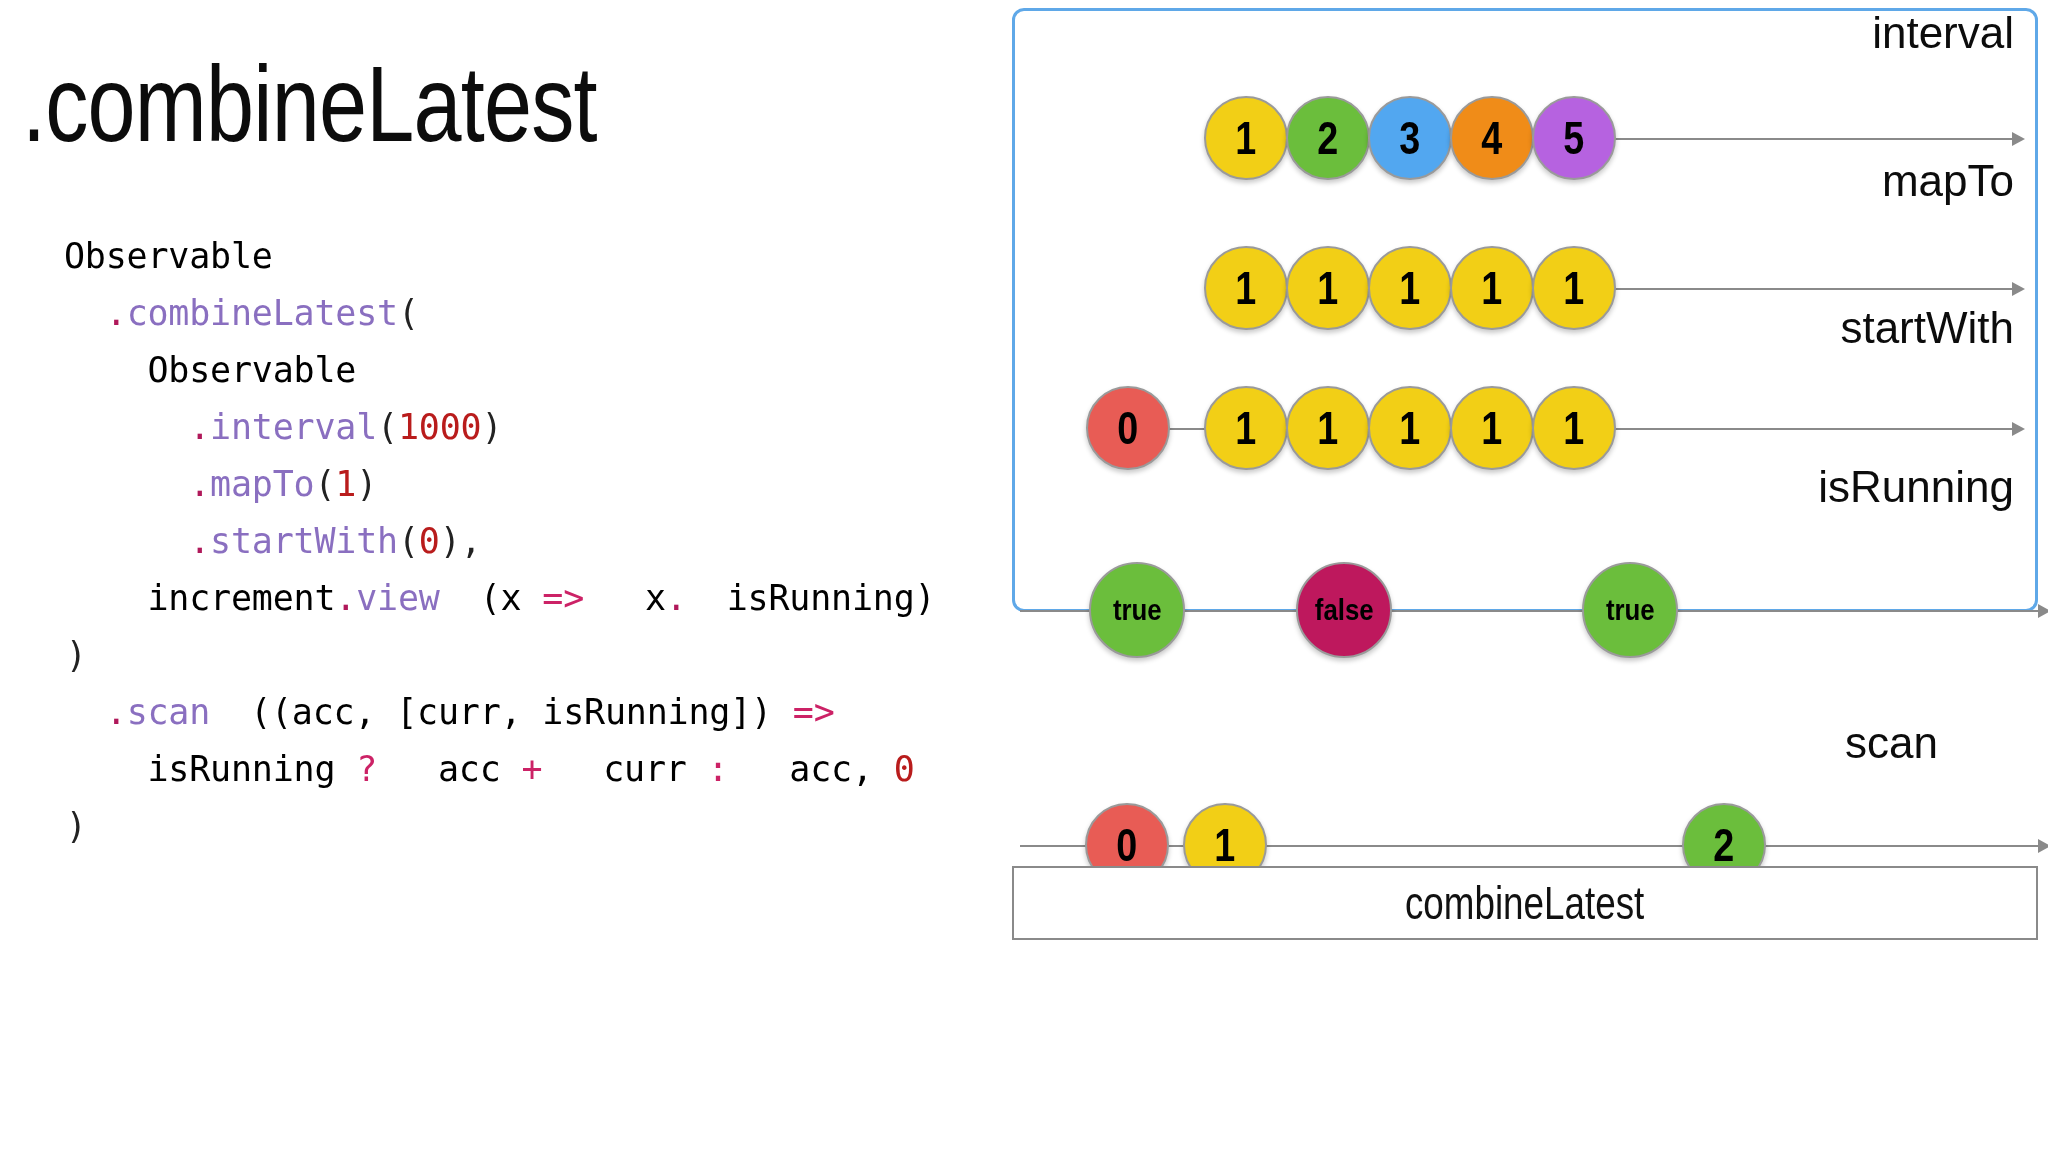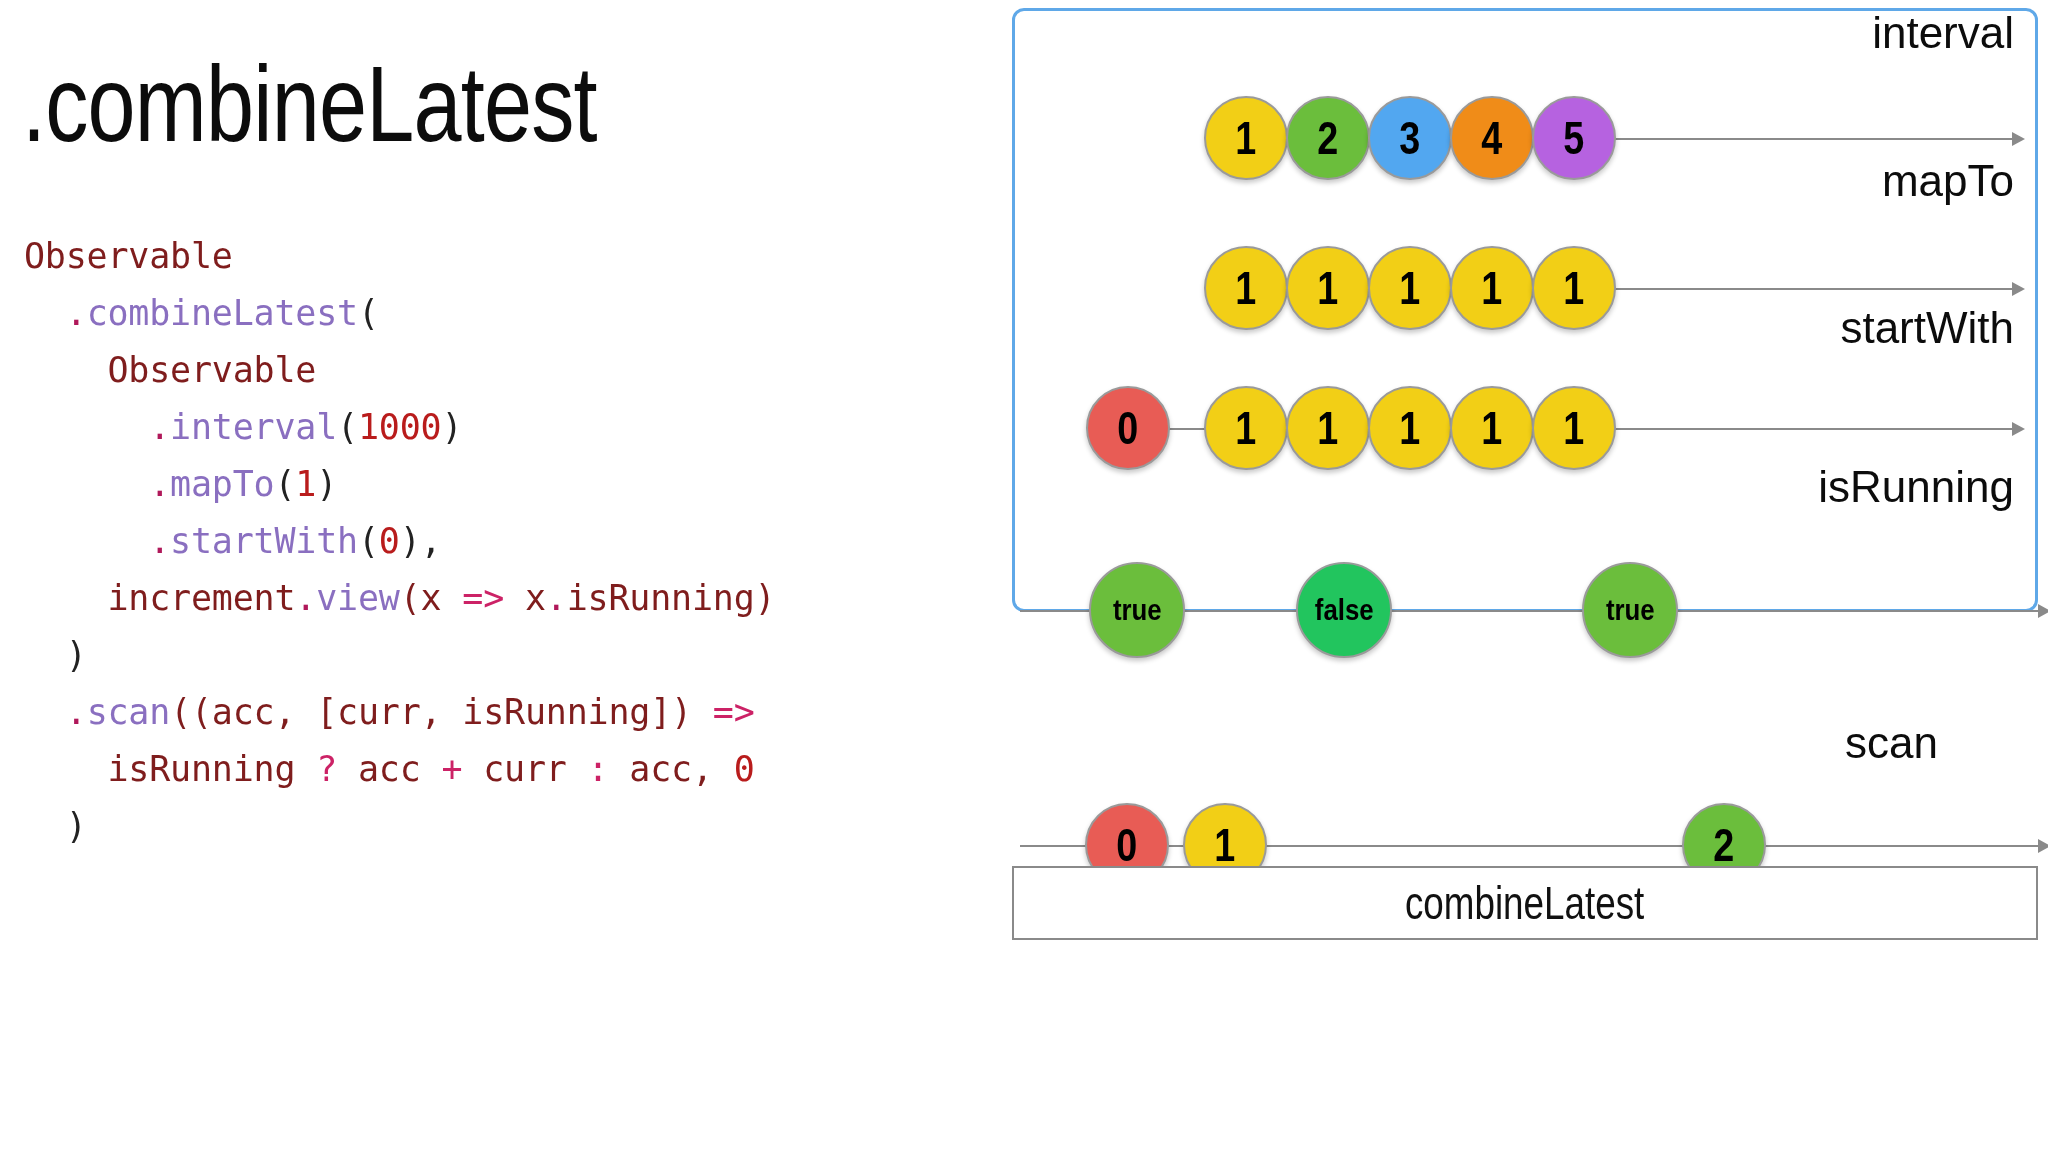--- a/index.html
+++ b/index.html
@@ -43,21 +43,21 @@
     position: absolute;
     left: 24px;
     top: 228px;
     font-family: "DejaVu Sans Mono", "Liberation Mono", monospace;
     font-size: 35px;
     line-height: 57px;
     color: #3c3c3c;
     white-space: pre;
     letter-spacing: -0.2px;
   }
-  .tok-plain   { color: #7f1d1d; }
+  .tok-plain   { color: #000000; margin-left: 40px; }
   .tok-method  { color: #8a6fc0; }
   .tok-dot     { color: #b0185a; }
   .tok-num     { color: #b91c1c; }
   .tok-punct   { color: #222222; }
   .tok-op      { color: #cc2266; }
 
   
   #diagram-pane {
     position: absolute;
     left: 1010px; top: 0;
@@ -230,21 +230,21 @@
           <span class="marble-num">1</span>
         </div>
       </div>
       <div class="stream-label" style="right: 34px; top: 462px;">isRunning</div>
       <div class="stream-row" style="left: 0px; top: 610px;">
         <div class="stream-line" style="left: 10px; width: 1018px; background: rgb(138, 138, 138);"></div>
         <div class="stream-arrow" style="left: 1028px; border-left-color: rgb(138, 138, 138);"></div>
         <div class="marble" style="width: 96px; height: 96px; left: 79px; top: -48px; background: rgb(107, 190, 60); border-color: rgb(154, 154, 154);">
           <span class="marble-word">true</span>
         </div>
-        <div class="marble" style="width: 96px; height: 96px; left: 286px; top: -48px; background: #22c55e; border-color: rgb(154, 154, 154);">
+        <div class="marble" style="width: 96px; height: 96px; left: 286px; top: -48px; background: #be185d; border-color: rgb(154, 154, 154);">
           <span class="marble-word">false</span>
         </div>
         <div class="marble" style="width: 96px; height: 96px; left: 572px; top: -48px; background: rgb(107, 190, 60); border-color: rgb(154, 154, 154);">
           <span class="marble-word">true</span>
         </div>
       </div>
       <div class="stream-label" style="right: 110px; top: 718px;">scan</div>
       <div class="stream-row" style="left: 0px; top: 845px;">
         <div class="stream-line" style="left: 10px; width: 1018px; background: rgb(138, 138, 138);"></div>
         <div class="stream-arrow" style="left: 1028px; border-left-color: rgb(138, 138, 138);"></div>

